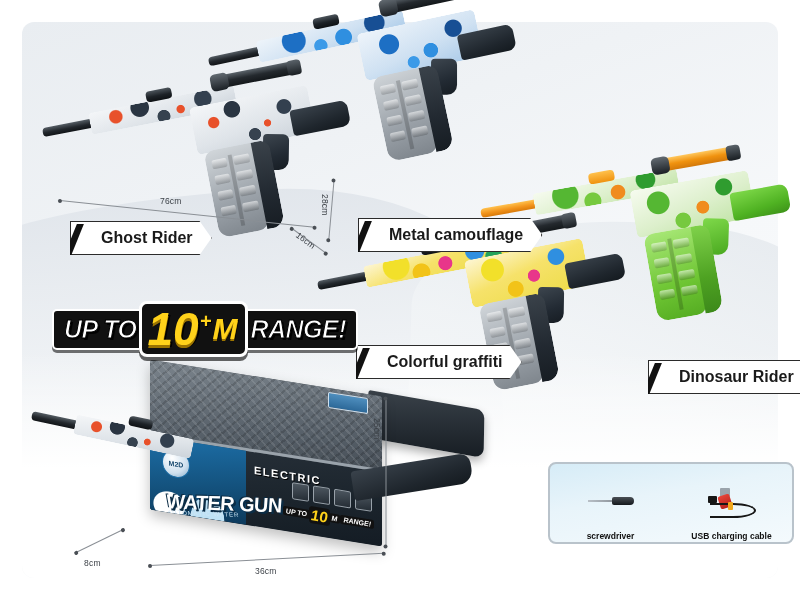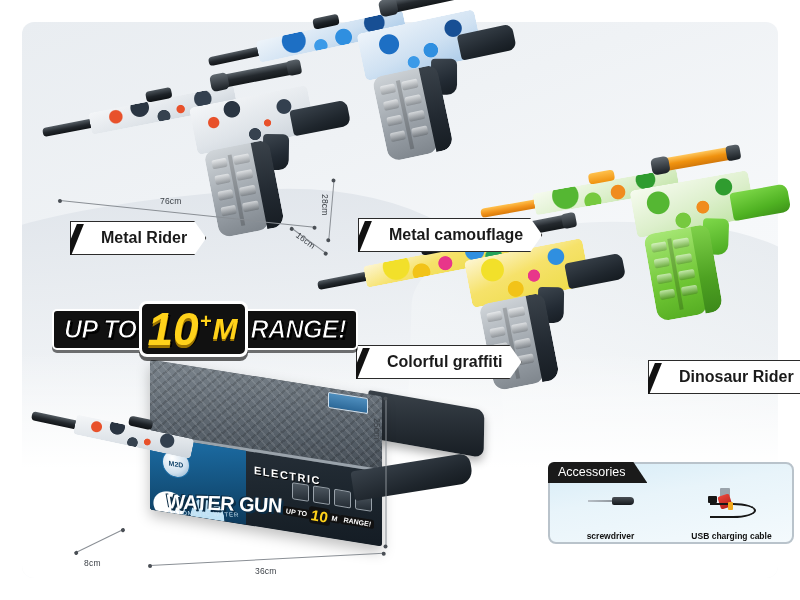--- a/index.html
+++ b/index.html
@@ -369,21 +369,21 @@
 
   <div class="dimline" style="left:334px;top:180px;width:60px;transform:rotate(95deg);transform-origin:left center;"></div>
   <div class="dimtxt" style="left:330px;top:194px;transform:rotate(90deg);transform-origin:left top;">28cm</div>
 
   <div class="dimline" style="left:292px;top:228px;width:42px;transform:rotate(36deg);"></div>
   <div class="dimtxt" style="left:300px;top:230px;transform:rotate(36deg);transform-origin:left top;">16cm</div>
 
   <div class="callout" style="left:70px;top:221px;">
     <div class="box">
       <span class="hook"></span>
-      <span>Metal Rider</span>
+      <span>Ghost Rider</span>
     </div>
   </div>
 
   <div class="callout" style="left:358px;top:218px;">
     <div class="box">
       <span class="hook"></span>
       <span>Metal camouflage</span>
     </div>
   </div>
 
@@ -454,21 +454,20 @@
   <div class="dimline" style="left:386px;top:398px;width:148px;transform:rotate(90deg);transform-origin:left center;"></div>
   <div class="dimtxt" style="left:382px;top:418px;transform:rotate(90deg);transform-origin:left top;">25cm</div>
 
   <div class="dimline" style="left:76px;top:552px;width:52px;transform:rotate(-26deg);"></div>
   <div class="dimtxt" style="left:84px;top:558px;">8cm</div>
 
   <div class="dimline" style="left:150px;top:565px;width:234px;transform:rotate(-3deg);"></div>
   <div class="dimtxt" style="left:255px;top:566px;">36cm</div>
 
   <div class="acc-box">
-    <div class="acc-header">Accessories</div>
     <div class="acc-items">
 
       <div class="acc-item">
         <div class="acc-art">
           <div class="sd">
             <div class="sd-shaft"></div>
               <div class="sd-handle"></div>
           </div>
         </div>
         <div class="acc-label">screwdriver</div>

